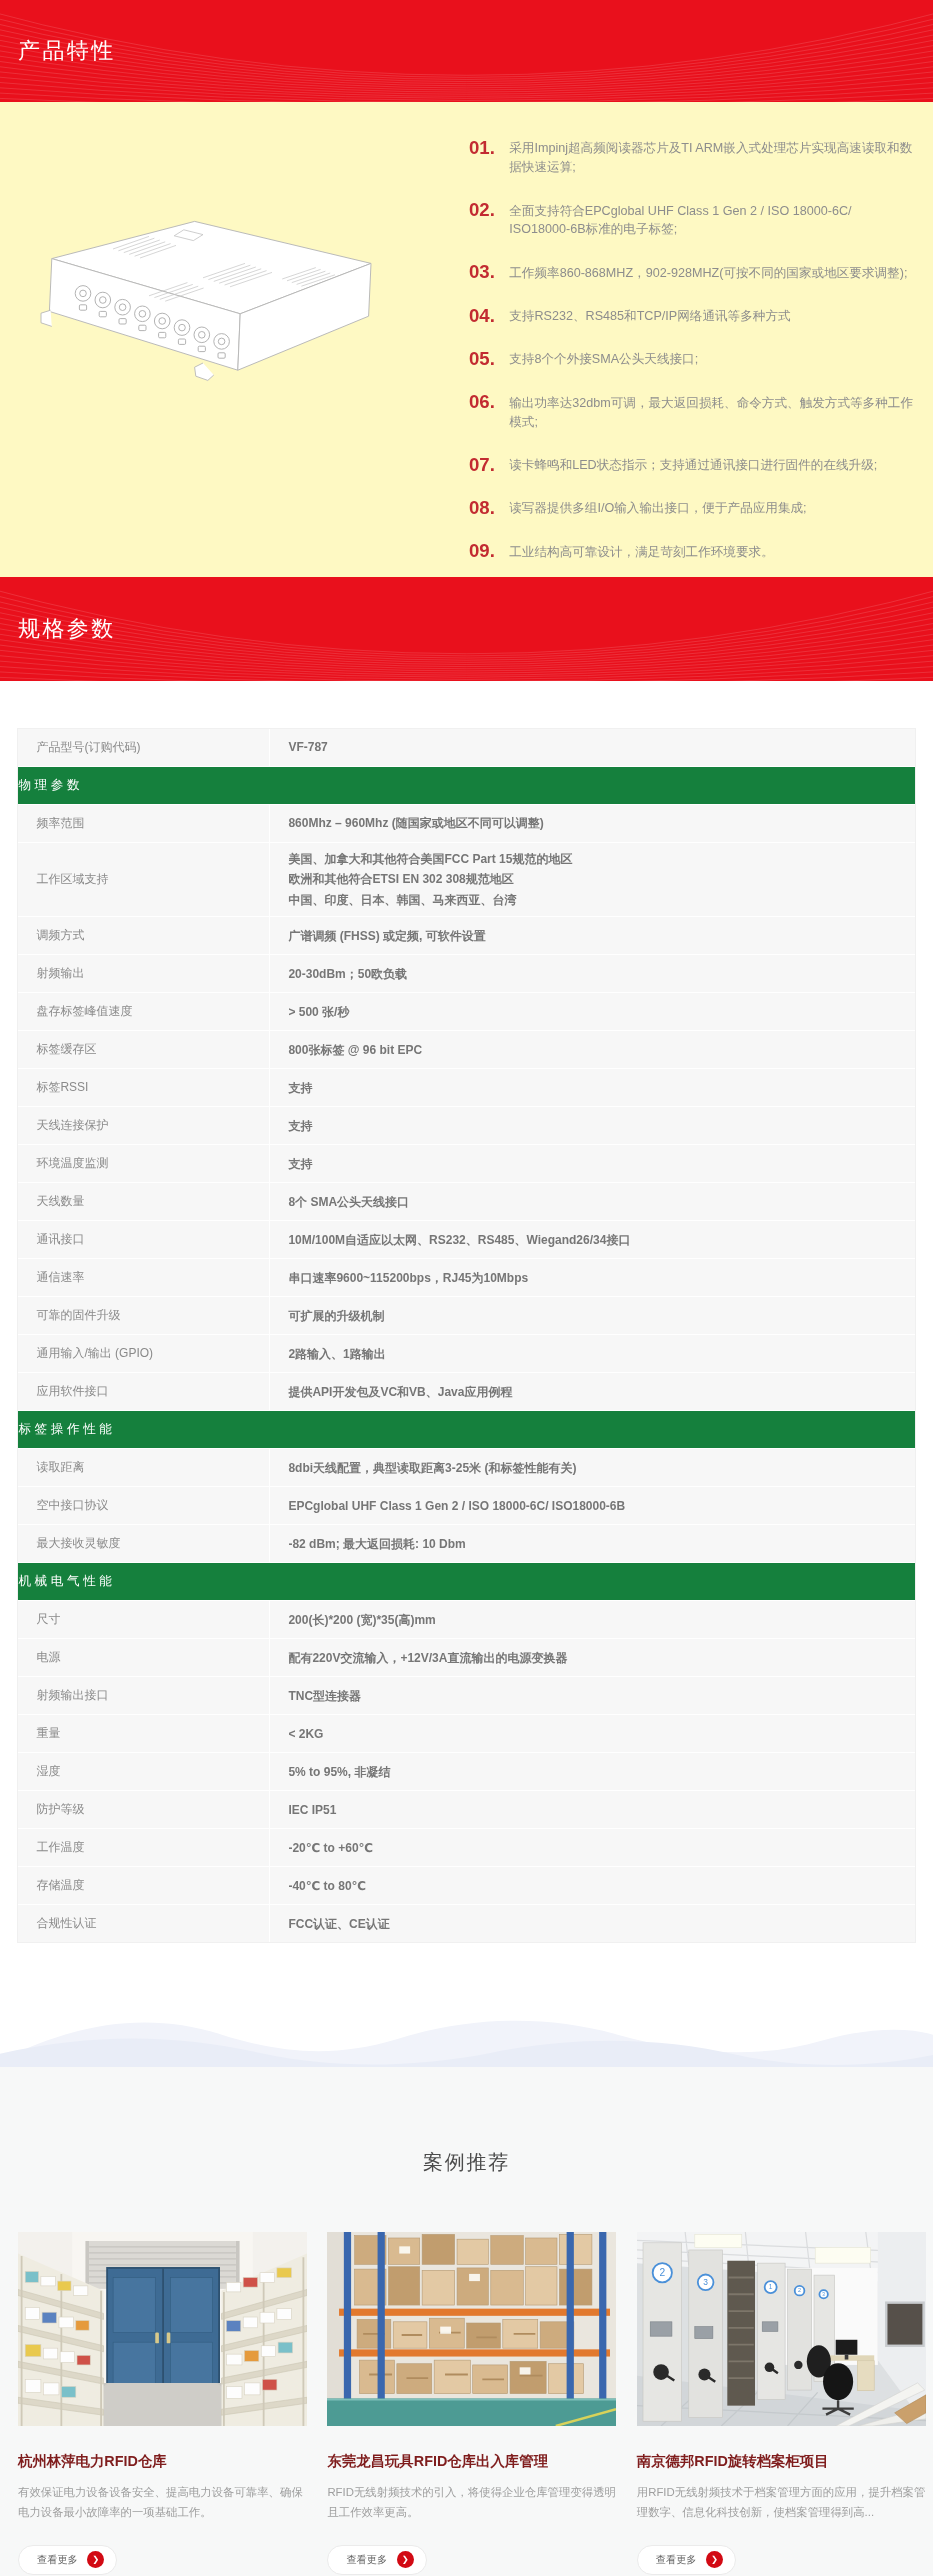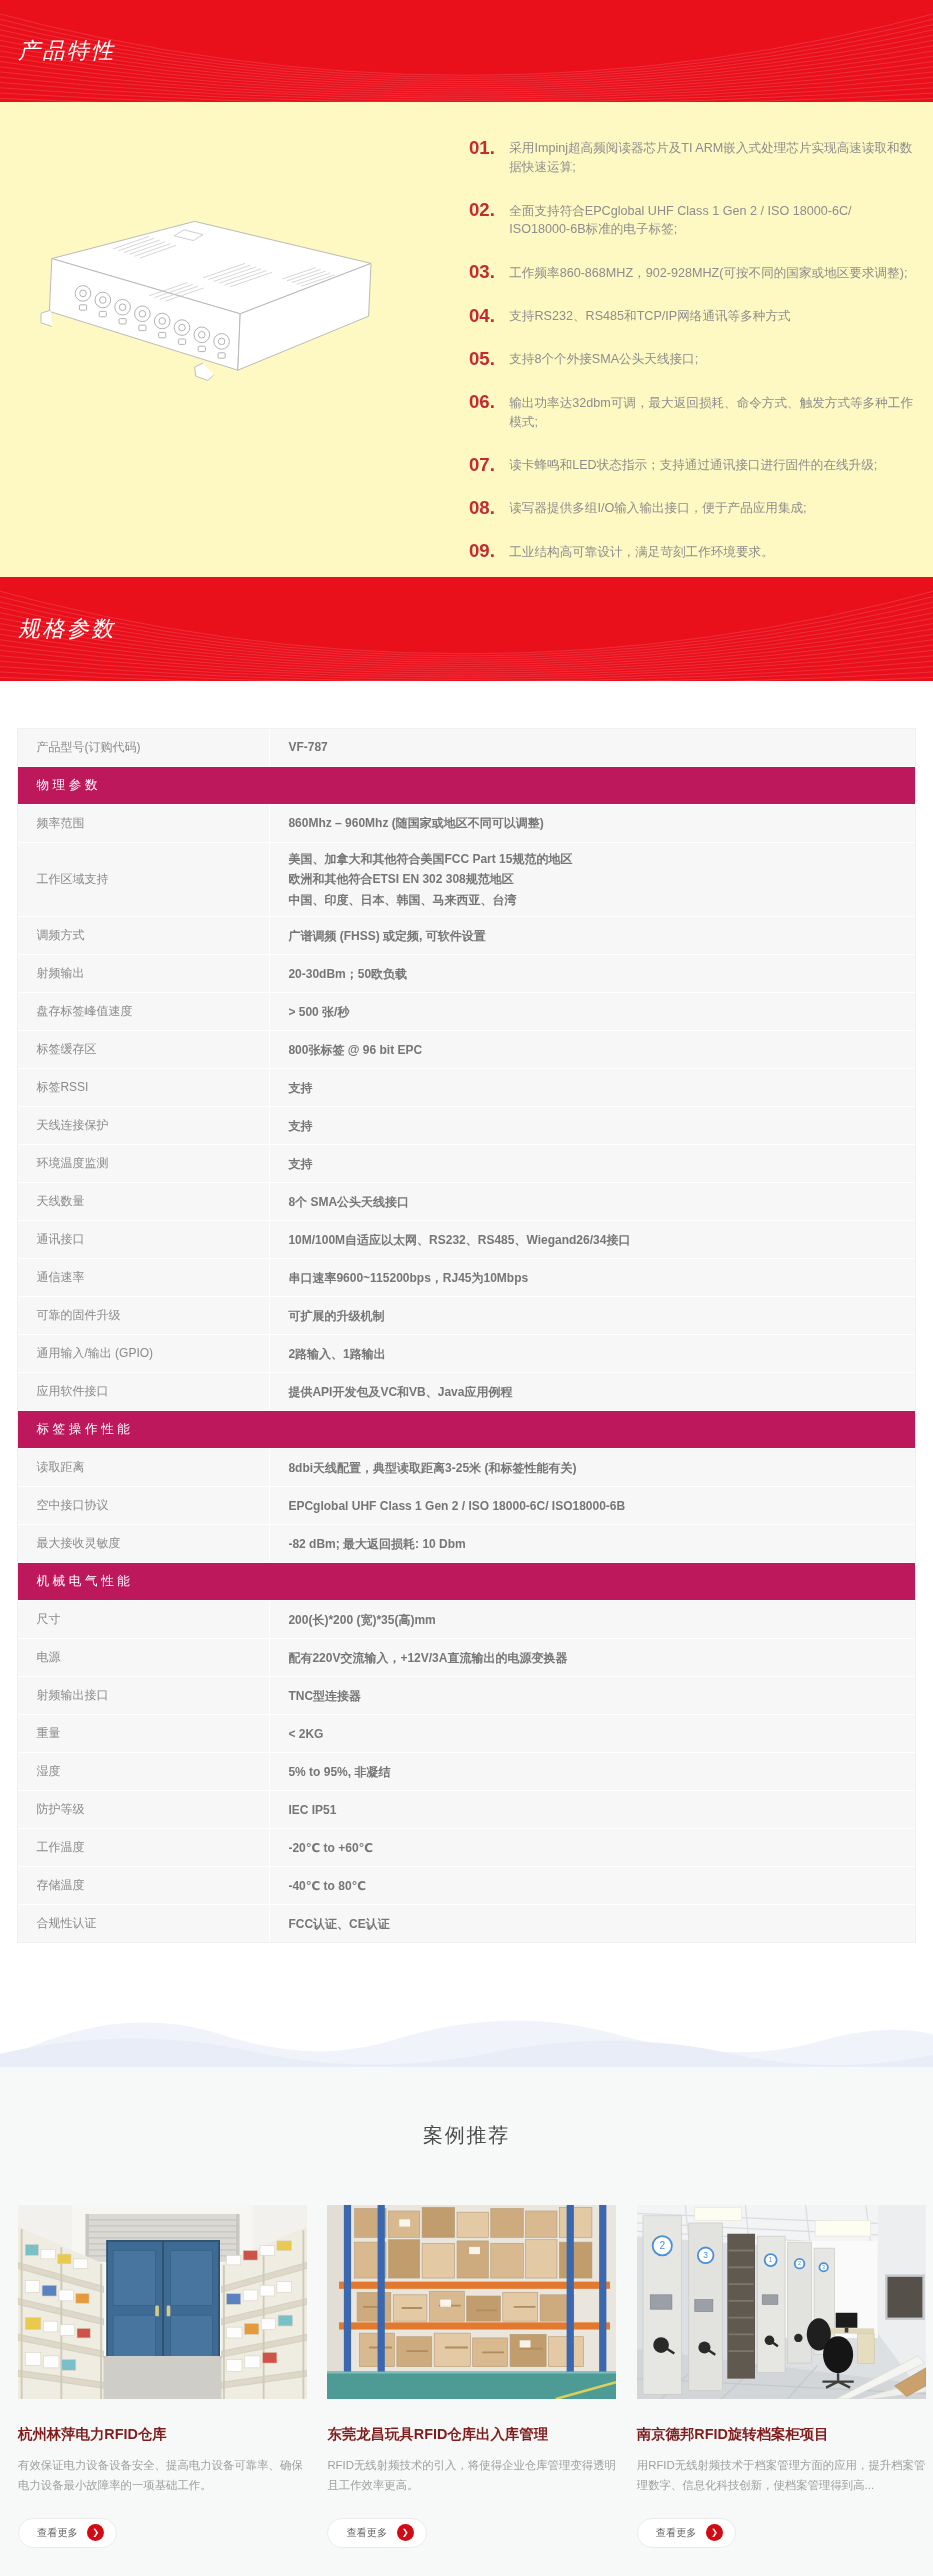--- a/index.html
+++ b/index.html
@@ -3,49 +3,49 @@
 <meta charset="utf-8">
 <style>
   html,body{margin:0;padding:0;}
   body{width:933px;background:#fff;font-family:"Liberation Sans","DejaVu Sans",sans-serif;}
 
   
   .banner{position:relative;height:102px;background:#e9101c;overflow:hidden;}
   .banner-b{height:104px;}
   .banner-pattern{position:absolute;left:0;top:0;width:100%;height:100%;}
   .banner-title{position:absolute;left:18px;top:50%;transform:translateY(-50%);margin:0;
-    color:#fff;font-size:22px;font-weight:500;letter-spacing:2.4px;z-index:2;font-style:italic;}
+    color:#fff;font-size:22px;font-weight:500;letter-spacing:2.4px;z-index:2;}
 
   
   .features-section{position:relative;height:475px;background:#fef9c3;}
   .product-figure{position:absolute;left:23px;top:57px;width:393px;}
   .product-figure svg{width:100%;height:auto;display:block;}
   .features-list{position:absolute;left:469px;top:35px;width:445px;display:flex;flex-direction:column;gap:22px;}
   .feature{display:flex;align-items:flex-start;gap:14.4px;}
   .feature-num{color:#c22b31;font-size:18.6px;font-weight:bold;line-height:1.15;flex:0 0 auto;}
   .feature-text{color:#8d8d8d;font-size:12.6px;line-height:1.5;padding-top:2.4px;}
 
   
   .specs-section{height:1289px;box-sizing:border-box;padding:47px 17.4px 0;background:#fff;}
   .spec-table{border:0.6px solid #f0f0f0;}
   .spec-row{display:flex;background:#f7f7f7;border-bottom:1.2px solid #fff;}
   .spec-row:last-child{border-bottom:none;justify-content:flex-end;}
   .spec-label{flex:0 0 252px;min-height:37px;box-sizing:border-box;padding:6px 6px 6px 18px;
     display:flex;align-items:center;font-size:12px;color:#8a8a8a;border-right:1.2px solid #fff;}
   .spec-value{flex:1;min-height:37px;box-sizing:border-box;padding:6px 18px;display:flex;align-items:center;
     font-size:12px;color:#767676;line-height:20.4px;white-space:pre-line;font-weight:bold;}
-  .spec-section{height:37px;background:#be185d;color:#fff;display:flex;align-items:center;
-    padding-left:18px;font-size:12.6px;letter-spacing:3.6px;border-bottom:1.2px solid #fff;}
+  .spec-section{height:37px;background:#15803d;color:#fff;display:flex;align-items:center;
+    font-size:12.6px;letter-spacing:3.6px;border-bottom:1.2px solid #fff;}
 
   
   .wave-band{position:relative;height:97px;background:#fff;overflow:hidden;}
   .wave-band svg{position:absolute;left:0;top:0;width:100%;height:100%;}
 
   
-  .cases-section{background:#f7f8f8;height:509px;box-sizing:border-box;padding-top:55px;}
+  .cases-section{background:#f7f8f8;height:509px;box-sizing:border-box;padding-top:82px;}
   .cases-title{margin:0;text-align:center;font-size:20px;font-weight:400;color:#4c4c4c;letter-spacing:1.8px;}
   .cards{display:flex;gap:20.4px;padding:0 18px;margin-top:56px;}
   .card{width:289px;flex:0 0 auto;}
   .case-photo{width:100%;height:194px;overflow:hidden;cursor:pointer;background:#e8e8e8;}
   .case-photo svg{width:100%;height:100%;display:block;}
   .card-title{margin:26px 0 0;font-size:14.4px;font-weight:700;color:#7f1d1d;}
   .card-desc{margin:12px 0 0;font-size:11.4px;color:#9e9e9e;line-height:1.75;min-height:40px;}
   .more-btn{margin-top:21.6px;display:inline-flex;align-items:center;gap:9.6px;height:30px;
     padding:0 12px 0 18px;background:#fff;border:0.6px solid #ebebeb;border-radius:15px;cursor:pointer;font-family:inherit;}
   .more-label{font-size:10.2px;color:#666;}

